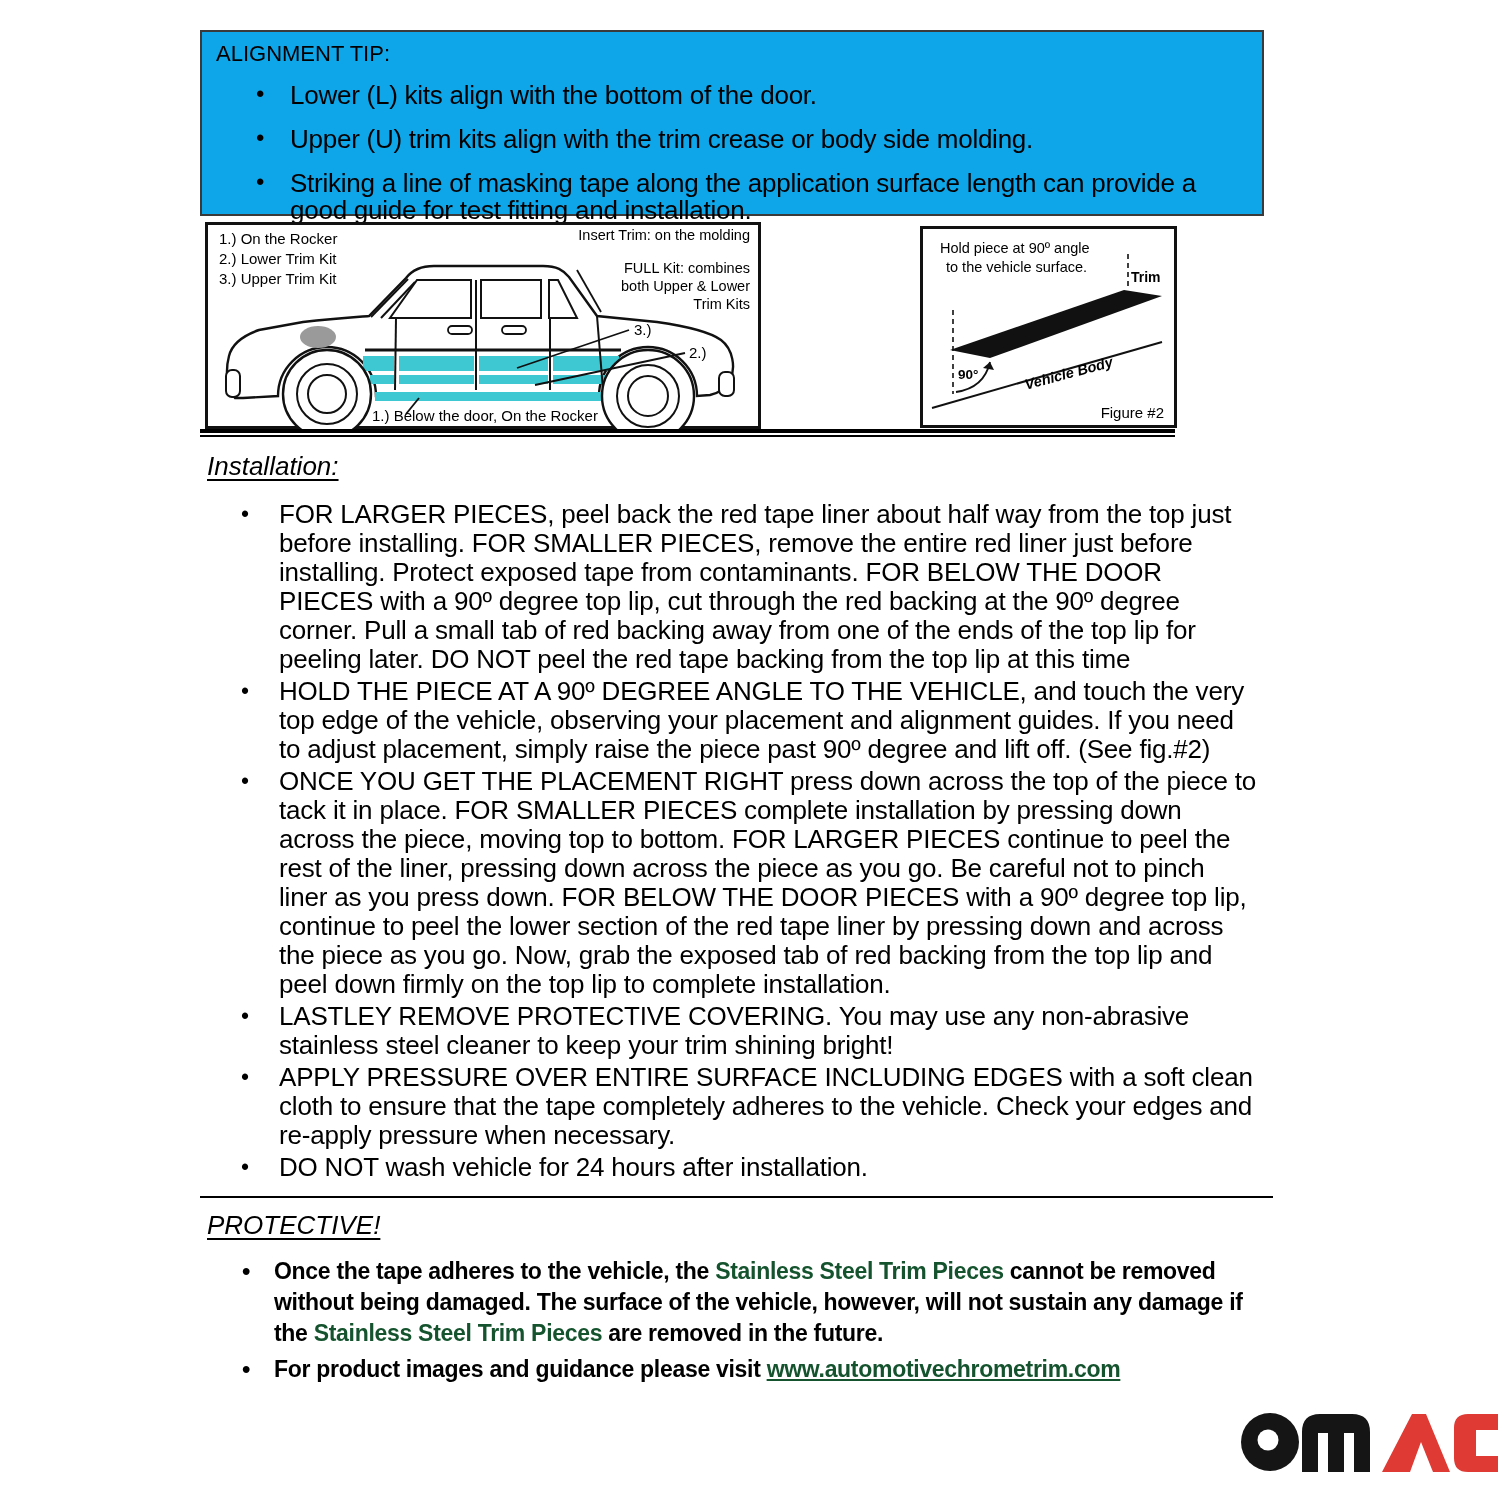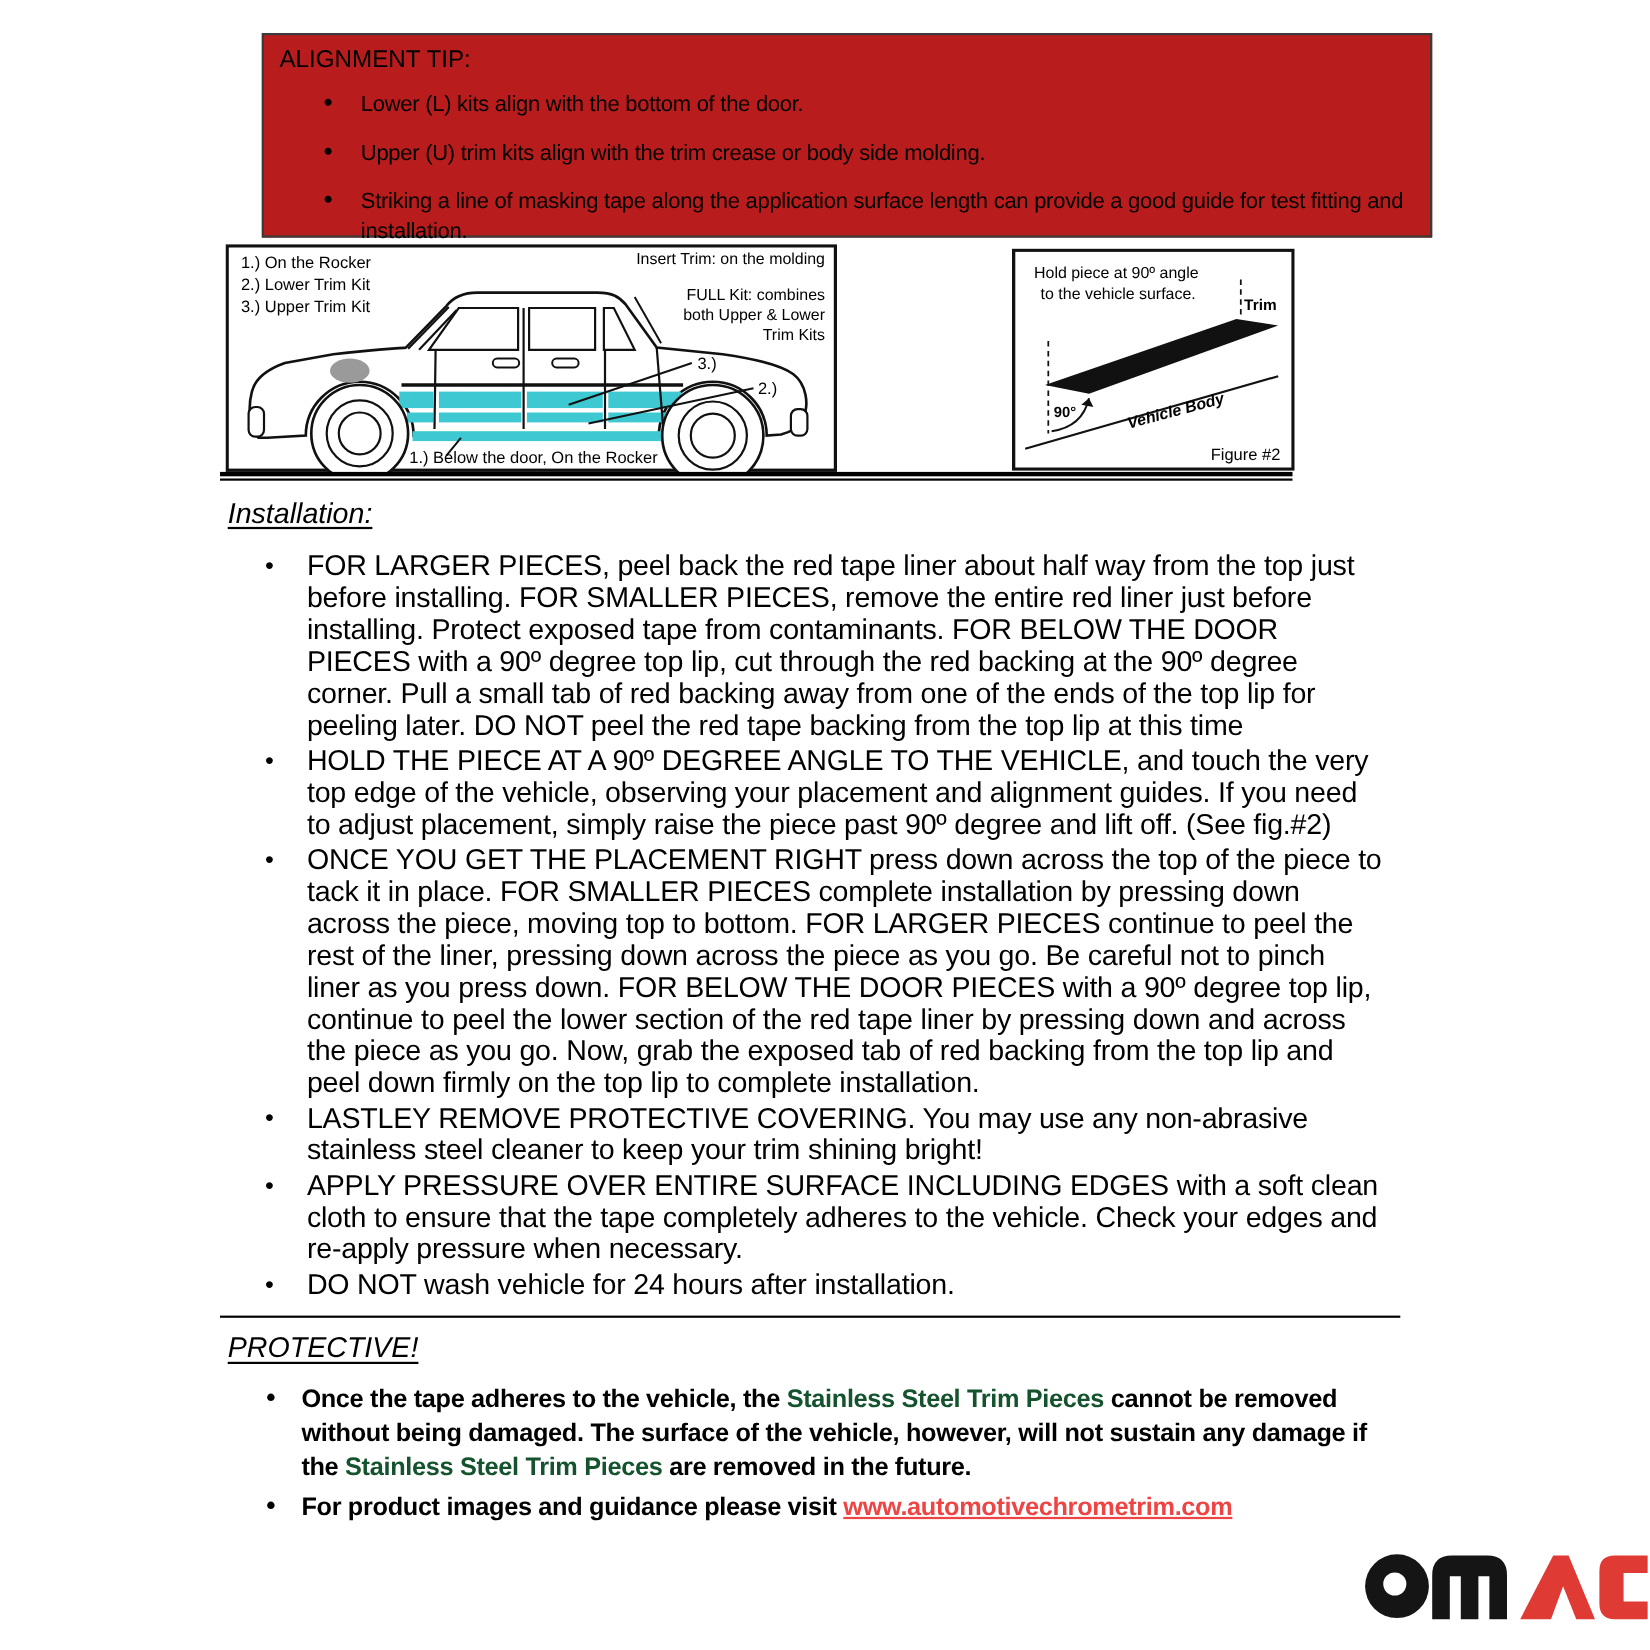--- a/index.html
+++ b/index.html
@@ -6,29 +6,28 @@
   body{
     width:1500px;height:1500px;position:relative;overflow:hidden;
     background:#ffffff;color:#000;
     font-family:"Liberation Sans", sans-serif;
   }
   svg{font-family:"Liberation Sans", sans-serif;}
 
   
   .tip-box{
     position:absolute;left:200px;top:30px;width:1064px;height:186px;
-    box-sizing:border-box;background:#b91c1c;border:2px solid #3a3a3a;
+    box-sizing:border-box;background:#0ea5e9;border:2px solid #3a3a3a;
     padding:9px 14px 0 14px;
-    margin-left:38px;
   }
   .tip-title{font-size:22px;line-height:26px;}
   .tip-list{list-style:none;margin:15px 0 0 0;padding:0;}
   .tip-list li{
     position:relative;padding-left:74px;padding-right:4px;
-    font-size:20px;line-height:27px;letter-spacing:-0.25px;margin-bottom:17px;
+    font-size:26px;line-height:27px;letter-spacing:-0.25px;margin-bottom:17px;
   }
   .tip-list li::before{
     content:"\2022";position:absolute;left:40px;top:-2px;font-size:24px;
   }
 
   
   .fig{position:absolute;margin:0;padding:0;}
   .fig-car{left:205px;top:222px;}
   .fig-angle{left:920px;top:226px;}
   .rule-double{
@@ -68,21 +67,21 @@
   }
   .important-list li{
     position:relative;padding-left:74px;padding-right:4px;
     font-size:23px;font-weight:bold;line-height:31px;letter-spacing:-0.3px;
     margin-bottom:5px;
   }
   .important-list li::before{
     content:"\2022";position:absolute;left:42px;top:-1px;font-size:24px;
   }
   .red{color:#14532d;}
-  .weblink{color:#ef4444;text-decoration:underline;font-weight:bold;cursor:pointer;}
+  .weblink{color:#14532d;text-decoration:underline;font-weight:bold;cursor:pointer;}
 
   
   .logo{position:absolute;left:1240px;top:1408px;width:258px;height:70px;}
 </style>
 </head>
 <body>
 
 <section class="tip-box">
   <div class="tip-title">ALIGNMENT TIP:</div>
   <ul class="tip-list">

